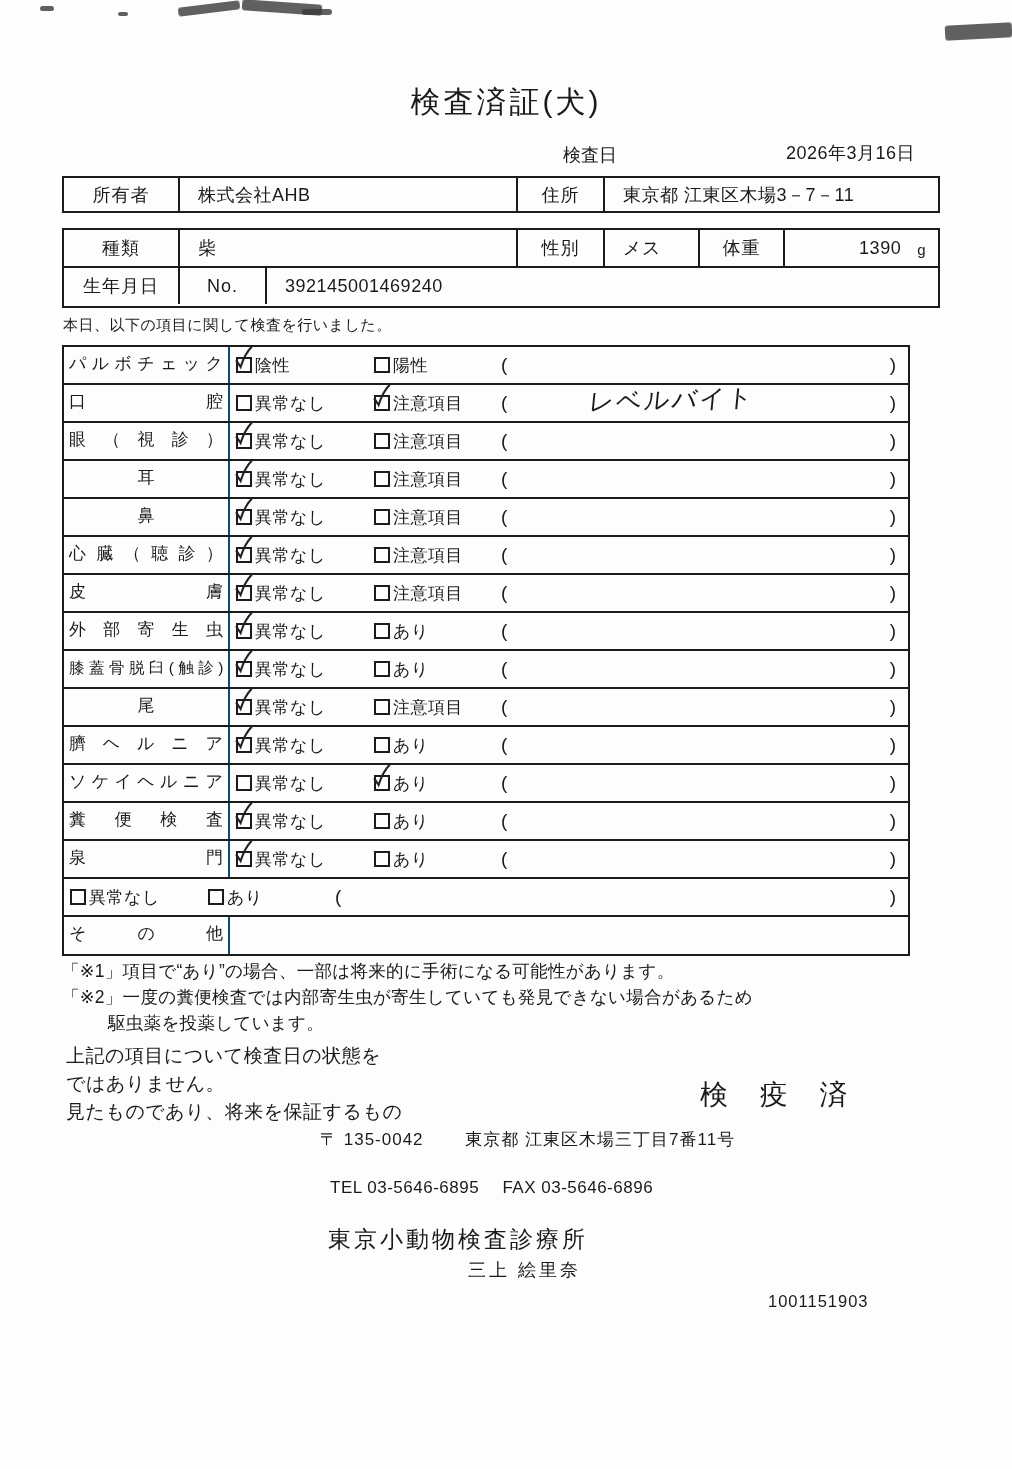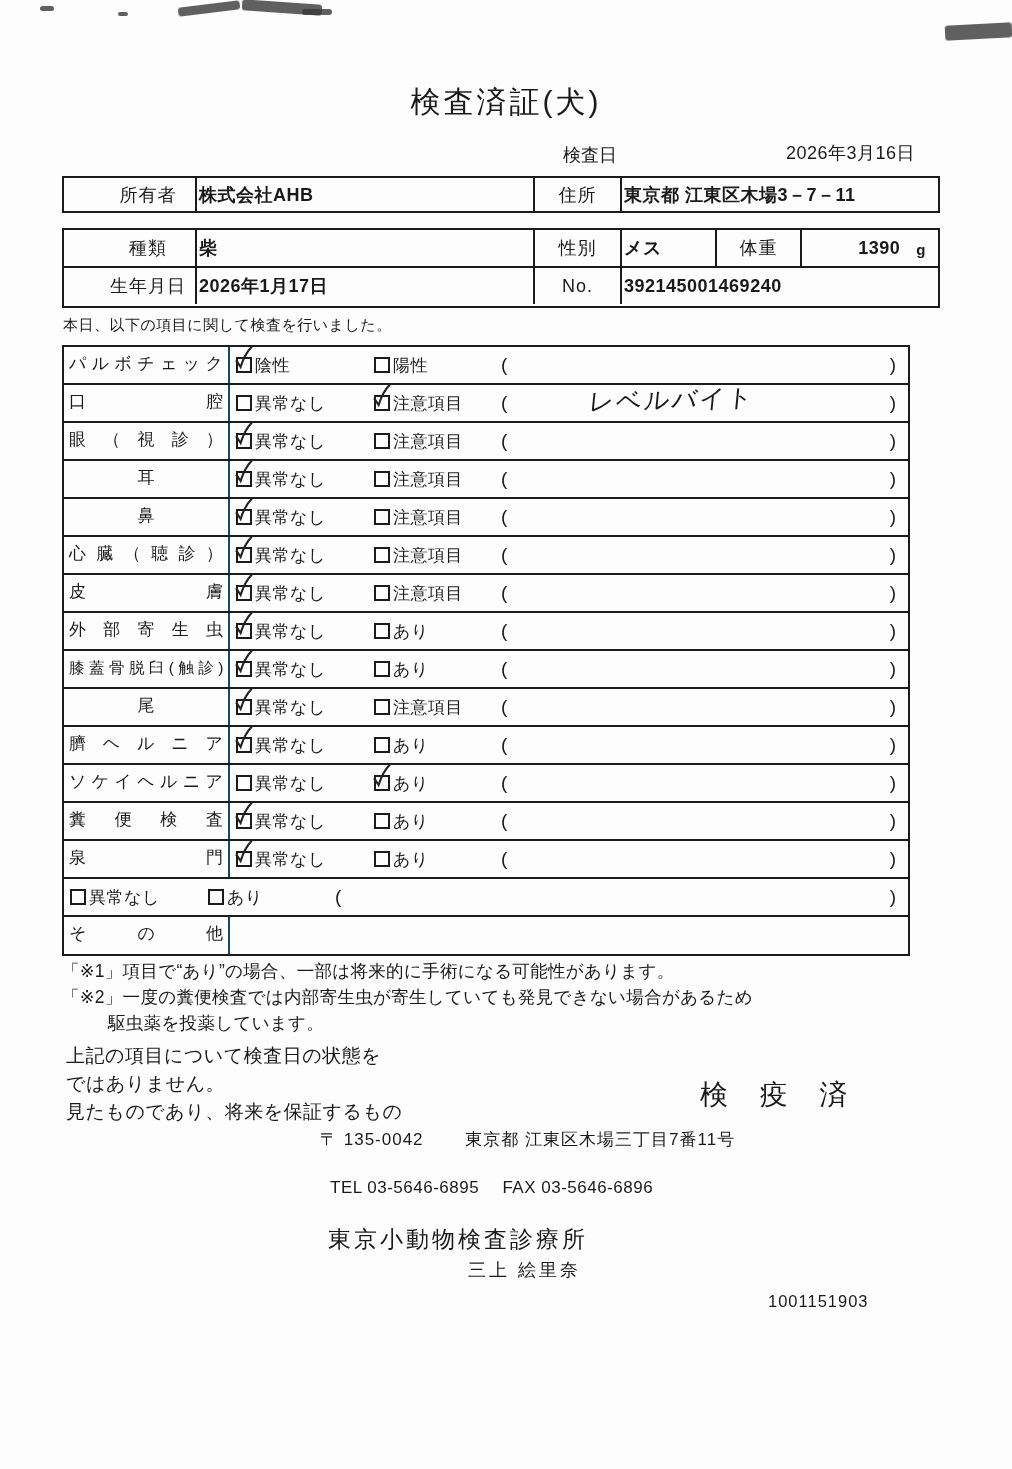--- a/index.html
+++ b/index.html
@@ -16,27 +16,27 @@
   #title{top:82px;left:0;width:100%;text-align:center;font-size:30px;letter-spacing:3px;}
   
   #date-label{top:143px;left:563px;font-size:18px;}
   #date-value{top:141px;left:786px;font-size:18px;letter-spacing:.5px;}
   
   .btable{position:absolute;border:2px solid #1b1b1b;box-sizing:border-box;background:transparent;}
   .trow{display:flex;box-sizing:border-box;}
   .cell{box-sizing:border-box;border-right:2px solid #1b1b1b;font-size:18px;display:flex;align-items:center;overflow:hidden;}
   .cell.last{border-right:none;}
   .cell.lab{justify-content:center;letter-spacing:1px;}
-  .cell.val{padding-left:2px;letter-spacing:.5px;font-weight:bold;}
+  .cell.val{padding-left:18px;letter-spacing:.5px;}
   #owner-table{top:176px;left:62px;width:878px;height:37px;}
   #owner-table .trow{height:33px;}
   #pet-table{top:228px;left:62px;width:878px;height:80px;}
   #pet-table .trow{height:36px;}
   #pet-table .trow.first{border-bottom:2px solid #1b1b1b;height:38px;}
-  .w98{width:96px;margin-left:37px;} .w338{width:338px;} .w87{width:87px;} .w95{width:95px;} .w85{width:85px;}
+  .w98{width:116px;} .w338{width:338px;} .w87{width:87px;} .w95{width:95px;} .w85{width:85px;}
   .flex1{flex:1;}
   .weight-cell{justify-content:flex-end;padding-right:12px;}
   .weight-cell .unit{font-size:15px;margin-left:16px;margin-top:3px;}
   
   #intro{top:316px;left:63px;font-size:15px;letter-spacing:.5px;}
   
   #exam-table{top:345px;left:62px;width:848px;border:2px solid #1b1b1b;box-sizing:border-box;position:absolute;}
   .erow{height:38px;display:flex;box-sizing:border-box;border-bottom:2px solid #1b1b1b;position:relative;}
   .erow:last-child{border-bottom:none;height:37px;}
   .elab{width:166px;box-sizing:border-box;border-right:2px solid #0c4a6e;
@@ -105,21 +105,20 @@
     <div class="cell lab w87">性別</div>
     <div class="cell val w95">メス</div>
     <div class="cell lab w85">体重</div>
     <div class="cell val flex1 last weight-cell">
       <span>1390</span>
       <span class="unit">g</span>
     </div>
   </div>
   <div class="trow">
     <div class="cell lab w98">生年月日</div>
-    <div class="cell val w338">2026年1月17日</div>
     <div class="cell lab w87">No.</div>
     <div class="cell val flex1 last">392145001469240</div>
   </div>
 </div>
 
 <div id="intro" class="abs">本日、以下の項目に関して検査を行いました。</div>
 
 <div id="exam-table">
 
   <div class="erow">

